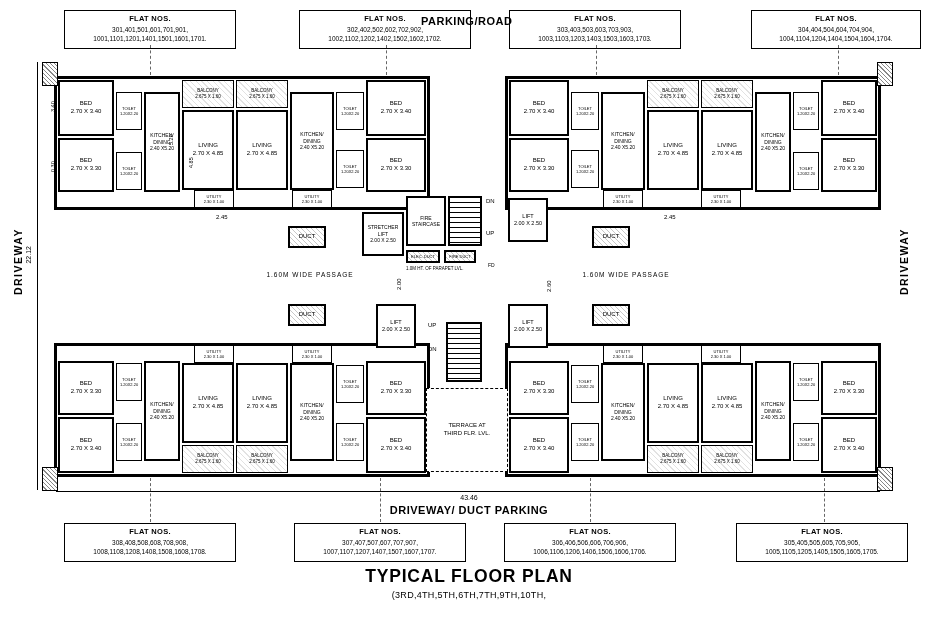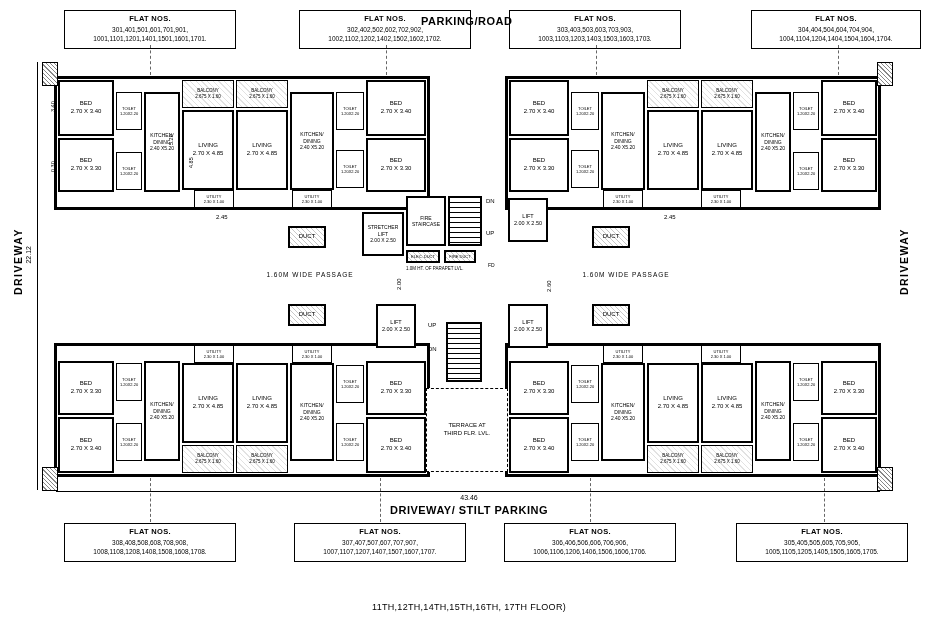--- a/index.html
+++ b/index.html
@@ -436,21 +436,21 @@
       <div class="anno" style="left: 428px; top: 346px; font-size: 6px;">DN</div>
       <div class="anno" style="left: 488px; top: 262px; font-size: 5px;">FD</div>
       <div class="anno" style="left: 406px; top: 266px; font-size: 4.5px;">1.0M HT. OF PARAPET LVL.</div>
       <div class="anno rot" style="left: 50px; top: 112px; font-size: 5.5px;">3.40</div>
       <div class="anno rot" style="left: 50px; top: 172px; font-size: 5.5px;">0.30</div>
       <div class="anno rot" style="left: 168px; top: 145px; font-size: 5.5px;">5.20</div>
       <div class="anno rot" style="left: 188px; top: 168px; font-size: 5.5px;">4.85</div>
     </div>
 
   <div class="center-text" style="top:494px;font-size:7px;">43.46</div>
-  <div class="center-text" style="top:504px;font-weight:bold;font-size:11px;letter-spacing:0.5px;">DRIVEWAY/ STILT PARKING</div>
+  <div class="center-text" style="top:504px;font-weight:bold;font-size:11px;letter-spacing:0.5px;">DRIVEWAY/ DUCT PARKING</div>
 
   <div class="flatbox" style="left:64px;top:523px;width:172px;">
     <div class="fb-title">FLAT NOS.</div>
     <div>308,408,508,608,708,908,</div>
     <div>1008,1108,1208,1408,1508,1608,1708.</div>
   </div>
   <div class="flatbox" style="left:294px;top:523px;width:172px;">
     <div class="fb-title">FLAT NOS.</div>
     <div>307,407,507,607,707,907,</div>
     <div>1007,1107,1207,1407,1507,1607,1707.</div>
@@ -459,15 +459,16 @@
     <div class="fb-title">FLAT NOS.</div>
     <div>306,406,506,606,706,906,</div>
     <div>1006,1106,1206,1406,1506,1606,1706.</div>
   </div>
   <div class="flatbox" style="left:736px;top:523px;width:172px;">
     <div class="fb-title">FLAT NOS.</div>
     <div>305,405,505,605,705,905,</div>
     <div>1005,1105,1205,1405,1505,1605,1705.</div>
   </div>
 
-  <div class="center-text sheet-sub" style="top:602px;">11TH,12TH,14TH,15TH,16TH, 17TH FLOOR)</div>
+  <div class="center-text sheet-title" style="top:566px;">TYPICAL FLOOR PLAN</div>
+  <div class="center-text sheet-sub" style="top:590px;">(3RD,4TH,5TH,6TH,7TH,9TH,10TH,</div>
 
 </div>
 
 </body></html>

